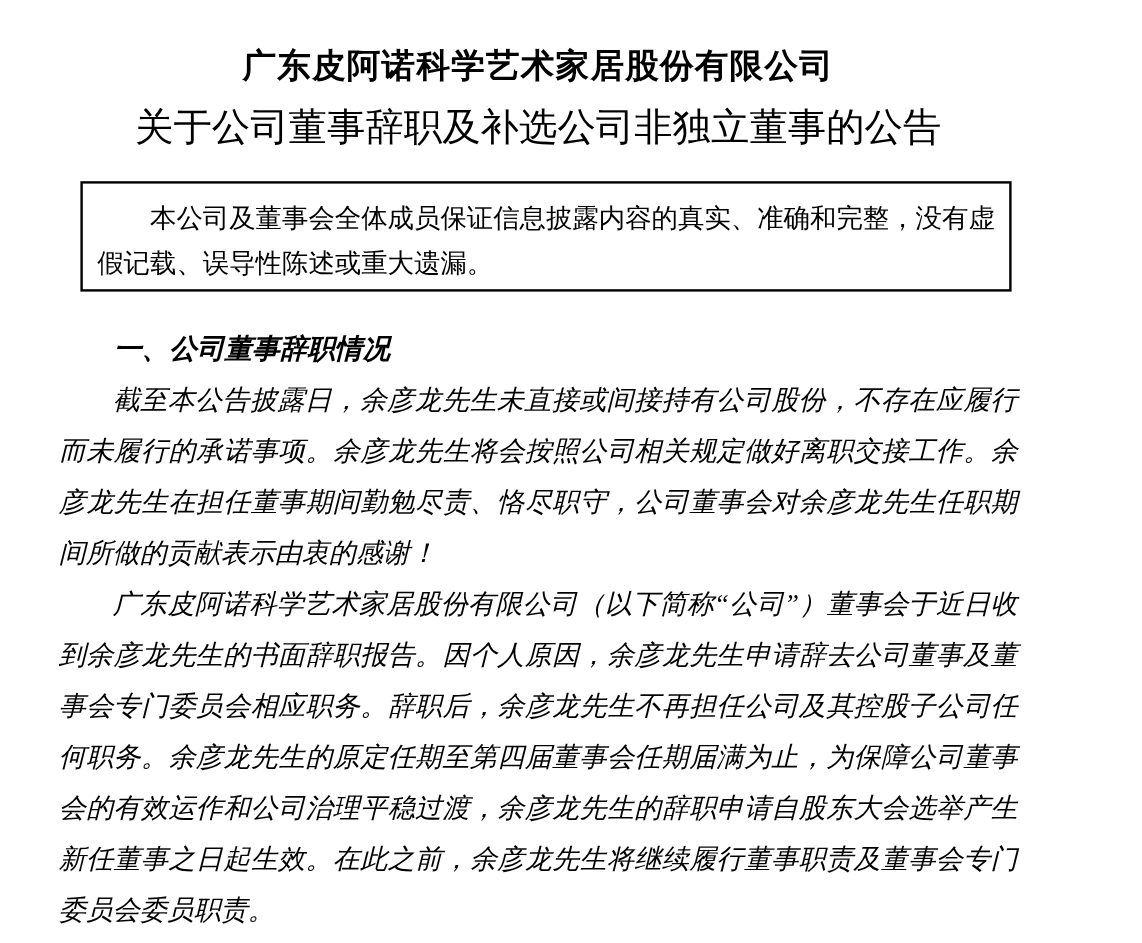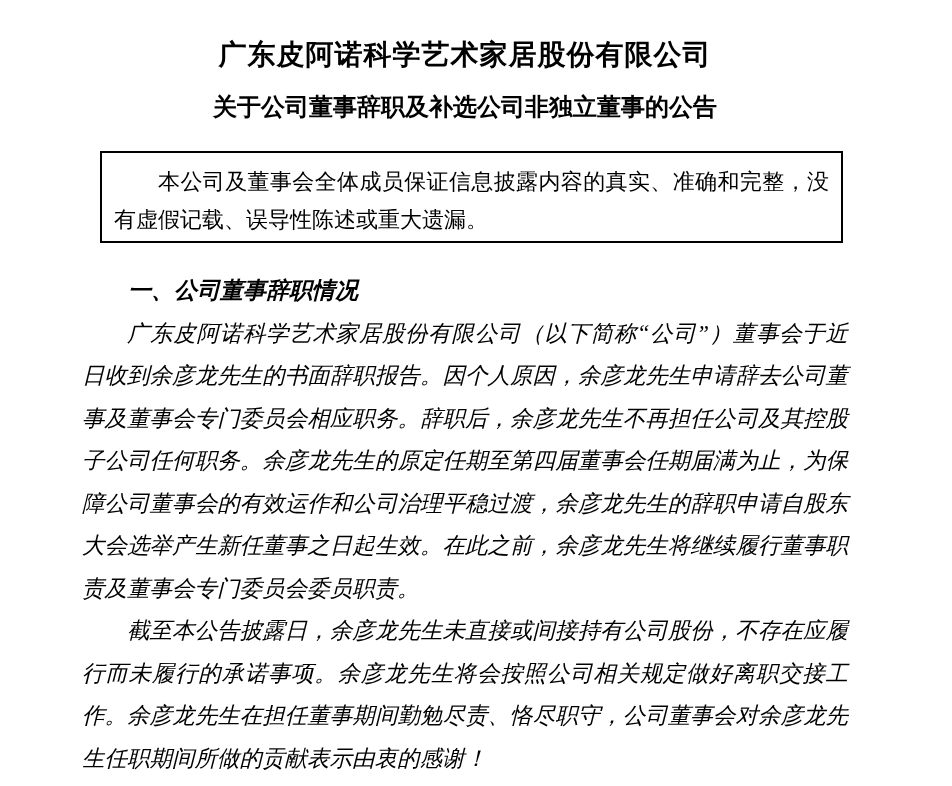--- a/index.html
+++ b/index.html
@@ -6,37 +6,37 @@
   .page {
     position: relative;
     width: 952px;
     height: 786px;
     background: #ffffff;
     color: #000000;
     overflow: hidden;
     font-family: "Liberation Serif", serif;
   }
   .content {
-    padding-left: 82px;
+    padding-left: 49px;
     padding-right: 104px;
   }
   .title-main {
     margin: 40px 0 0 0;
     font-family: "Liberation Sans", sans-serif;
     font-weight: 700;
     font-size: 28px;
     line-height: 29px;
     text-align: center;
     letter-spacing: 1px;
   }
   .title-sub {
     margin: 23px 0 0 0;
     font-family: "Liberation Sans", sans-serif;
-    font-weight: 700;
-    font-size: 24px;
+    font-weight: 400;
+    font-size: 32px;
     line-height: 29px;
     text-align: center;
   }
   .disclaimer-box {
     margin: 30px 5px 0 18px;
     border: 2px solid #000000;
     padding: 10px 12px 2px 12px;
     font-size: 22px;
     line-height: 38px;
     text-align: justify;
@@ -77,19 +77,19 @@
 
     <h2 class="title-sub">关于公司董事辞职及补选公司非独立董事的公告</h2>
 
     <div class="disclaimer-box">
       <p>本公司及董事会全体成员保证信息披露内容的真实、准确和完整，没有虚假记载、误导性陈述或重大遗漏。</p>
     </div>
 
     <div class="section">
       <p class="section-heading">一、公司董事辞职情况</p>
 
+      <p class="body-para">截至本公告披露日，余彦龙先生未直接或间接持有公司股份，不存在应履行而未履行的承诺事项。余彦龙先生将会按照公司相关规定做好离职交接工作。余彦龙先生在担任董事期间勤勉尽责、恪尽职守，公司董事会对余彦龙先生任职期间所做的贡献表示由衷的感谢！</p>
+
       <p class="body-para">广东皮阿诺科学艺术家居股份有限公司（以下简称“公司”）董事会于近日收到余彦龙先生的书面辞职报告。因个人原因，余彦龙先生申请辞去公司董事及董事会专门委员会相应职务。辞职后，余彦龙先生不再担任公司及其控股子公司任何职务。余彦龙先生的原定任期至第四届董事会任期届满为止，为保障公司董事会的有效运作和公司治理平稳过渡，余彦龙先生的辞职申请自股东大会选举产生新任董事之日起生效。在此之前，余彦龙先生将继续履行董事职责及董事会专门委员会委员职责。</p>
-
-      <p class="body-para">截至本公告披露日，余彦龙先生未直接或间接持有公司股份，不存在应履行而未履行的承诺事项。余彦龙先生将会按照公司相关规定做好离职交接工作。余彦龙先生在担任董事期间勤勉尽责、恪尽职守，公司董事会对余彦龙先生任职期间所做的贡献表示由衷的感谢！</p>
     </div>
 
   </div>
 </div>
 
 </body></html>

